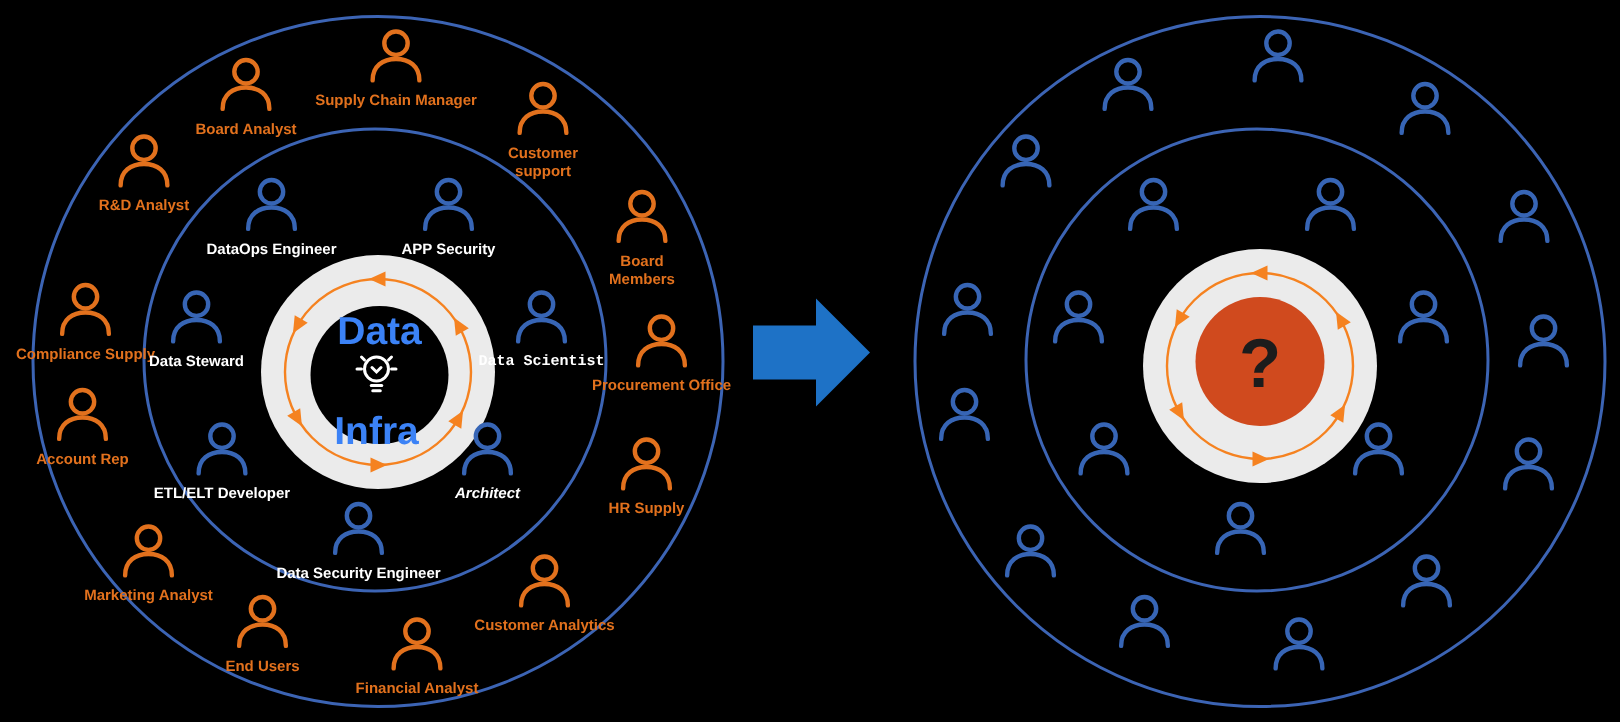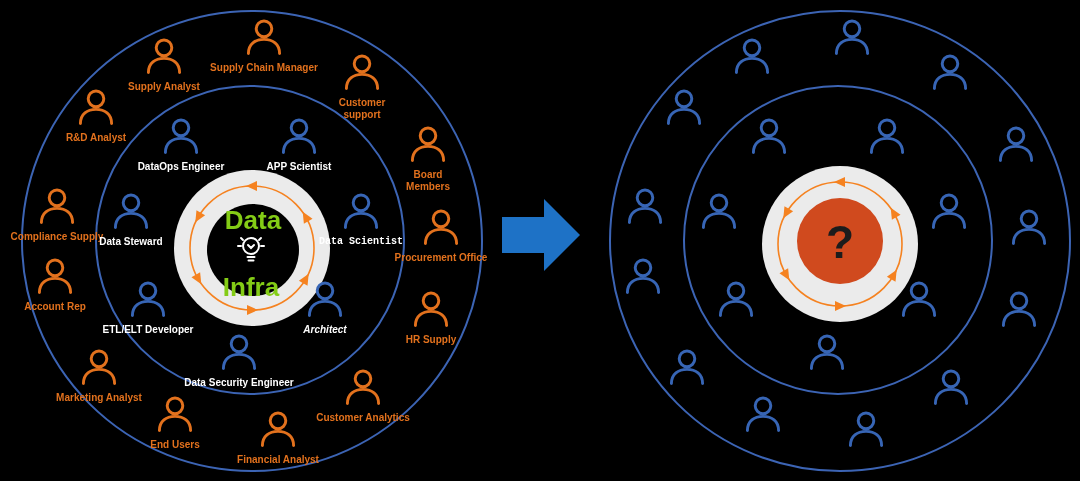--- a/index.html
+++ b/index.html
@@ -41,21 +41,21 @@
     position:absolute;left:797px;top:198px;width:86px;height:86px;
     border-radius:50%;background:#D04A1E;
     display:flex;align-items:center;justify-content:center;
   }
   #question-mark{
     font-size:46px;font-weight:bold;color:#1c1c1c;line-height:1;
     padding-top:2px;
   }
   .core-word{
     position:absolute;left:50%;transform:translateX(-50%);
-    color:#84cc16;font-weight:bold;font-size:26px;white-space:nowrap;
+    color:#3b82f6;font-weight:bold;font-size:26px;white-space:nowrap;
   }
   #core-word-top{top:205px;left:253px;transform:translateX(-50%);}
   #core-word-bottom{top:272px;left:251px;transform:translateX(-50%);}
   #bulb-svg{position:absolute;left:231px;top:231px;width:40px;height:40px;}
 
   .person{position:absolute;width:44px;}
   .person svg{display:block;width:44px;height:44px;}
   .p-label{
     position:absolute;top:46px;left:50%;transform:translateX(-50%);
     font-size:10px;font-weight:bold;white-space:nowrap;text-align:center;
@@ -114,21 +114,21 @@
       <path d="M30 7 l-2 2"></path>
   </svg>
   <div class="core-word" id="core-word-bottom">Infra</div>
 
   <div id="left-persons">
       <div class="person orange" style="left: 142px; top: 35px;">
         <svg viewBox="0 0 48 48" fill="none" stroke="currentColor" stroke-width="3.2" stroke-linecap="round">
           <circle cx="24" cy="14" r="8.5"></circle>
           <path d="M7 41 c0 -10.5 7.5 -15.5 17 -15.5 s17 5 17 15.5"></path>
         </svg>
-        <div class="p-label orange">Supply Analyst</div>
+        <div class="p-label orange">Board Analyst</div>
       </div>
       <div class="person orange" style="left: 242px; top: 16px;">
         <svg viewBox="0 0 48 48" fill="none" stroke="currentColor" stroke-width="3.2" stroke-linecap="round">
           <circle cx="24" cy="14" r="8.5"></circle>
           <path d="M7 41 c0 -10.5 7.5 -15.5 17 -15.5 s17 5 17 15.5"></path>
         </svg>
         <div class="p-label orange">Supply Chain Manager</div>
       </div>
       <div class="person orange" style="left: 340px; top: 51px;">
         <svg viewBox="0 0 48 48" fill="none" stroke="currentColor" stroke-width="3.2" stroke-linecap="round">
@@ -212,21 +212,21 @@
           <circle cx="24" cy="14" r="8.5"></circle>
           <path d="M7 41 c0 -10.5 7.5 -15.5 17 -15.5 s17 5 17 15.5"></path>
         </svg>
         <div class="p-label white-label">DataOps Engineer</div>
       </div>
       <div class="person blue" style="left: 277px; top: 115px;">
         <svg viewBox="0 0 48 48" fill="none" stroke="currentColor" stroke-width="3.2" stroke-linecap="round">
           <circle cx="24" cy="14" r="8.5"></circle>
           <path d="M7 41 c0 -10.5 7.5 -15.5 17 -15.5 s17 5 17 15.5"></path>
         </svg>
-        <div class="p-label white-label">APP Scientist</div>
+        <div class="p-label white-label">APP Security</div>
       </div>
       <div class="person blue" style="left: 339px; top: 190px; font-family: Liberation Mono, monospace;">
         <svg viewBox="0 0 48 48" fill="none" stroke="currentColor" stroke-width="3.2" stroke-linecap="round">
           <circle cx="24" cy="14" r="8.5"></circle>
           <path d="M7 41 c0 -10.5 7.5 -15.5 17 -15.5 s17 5 17 15.5"></path>
         </svg>
         <div class="p-label white-label">Data Scientist</div>
       </div>
       <div class="person blue" style="left: 303px; top: 278px; font-style: italic;">
         <svg viewBox="0 0 48 48" fill="none" stroke="currentColor" stroke-width="3.2" stroke-linecap="round">

